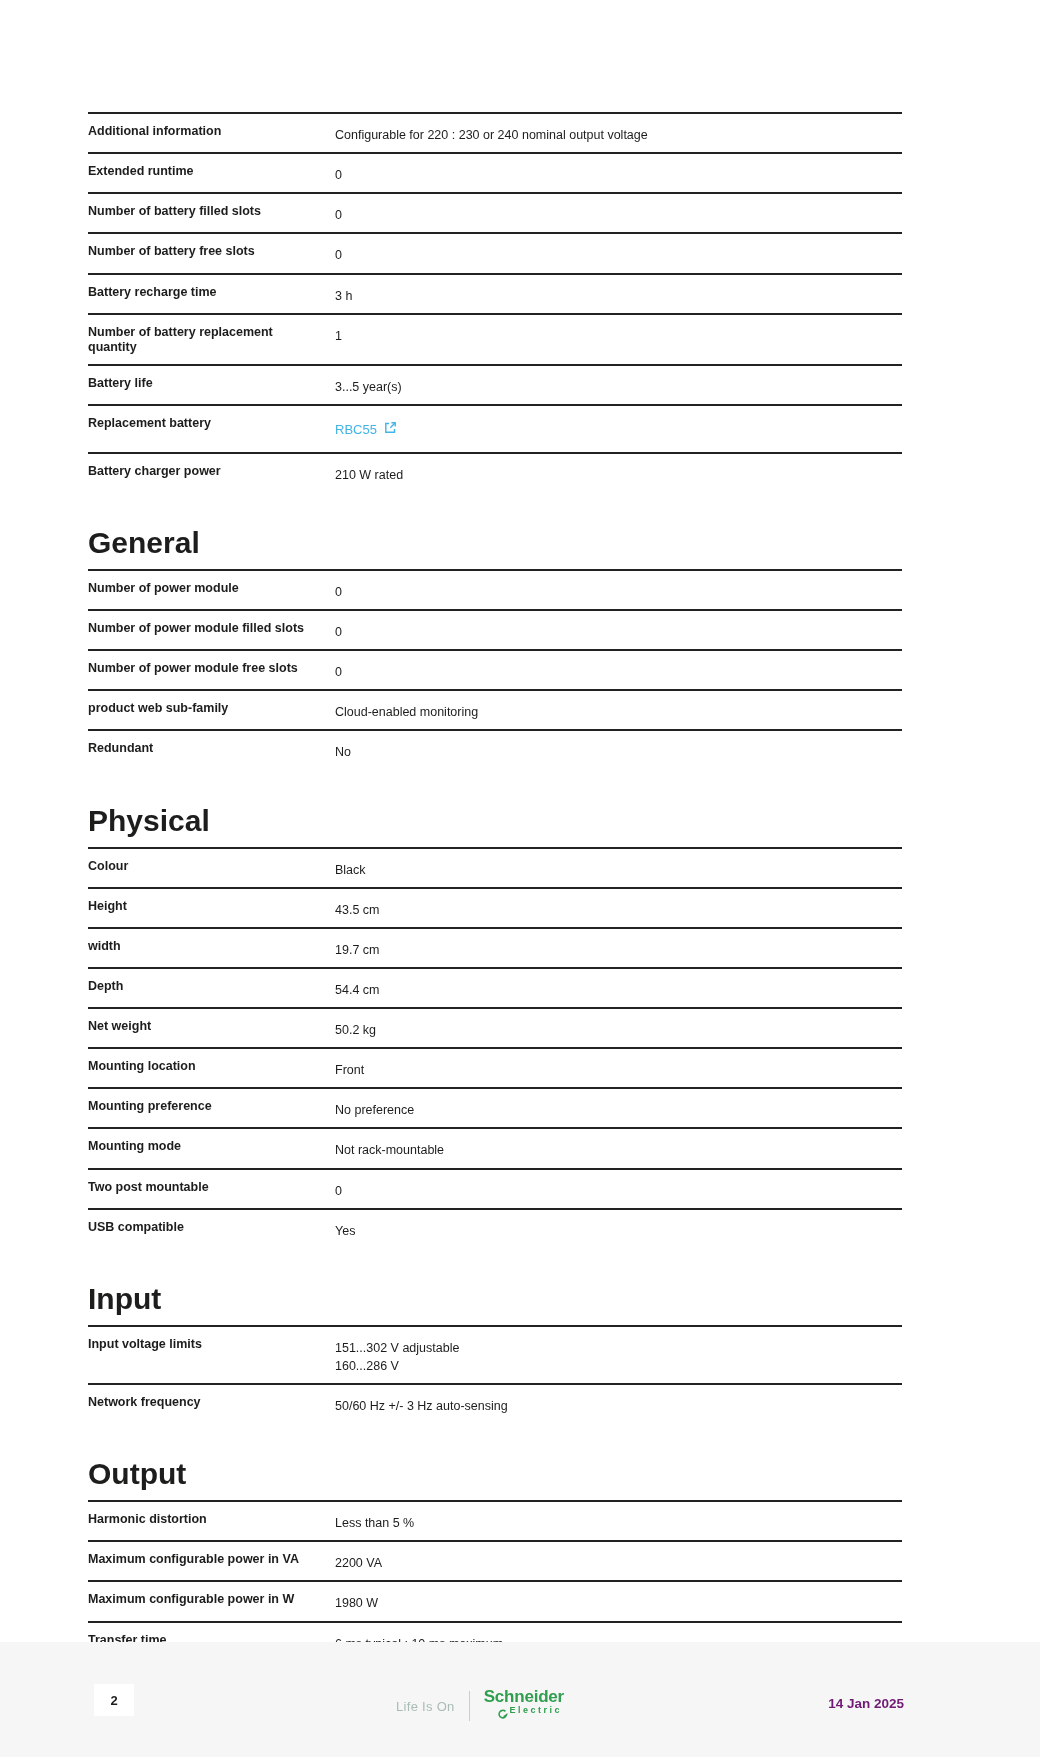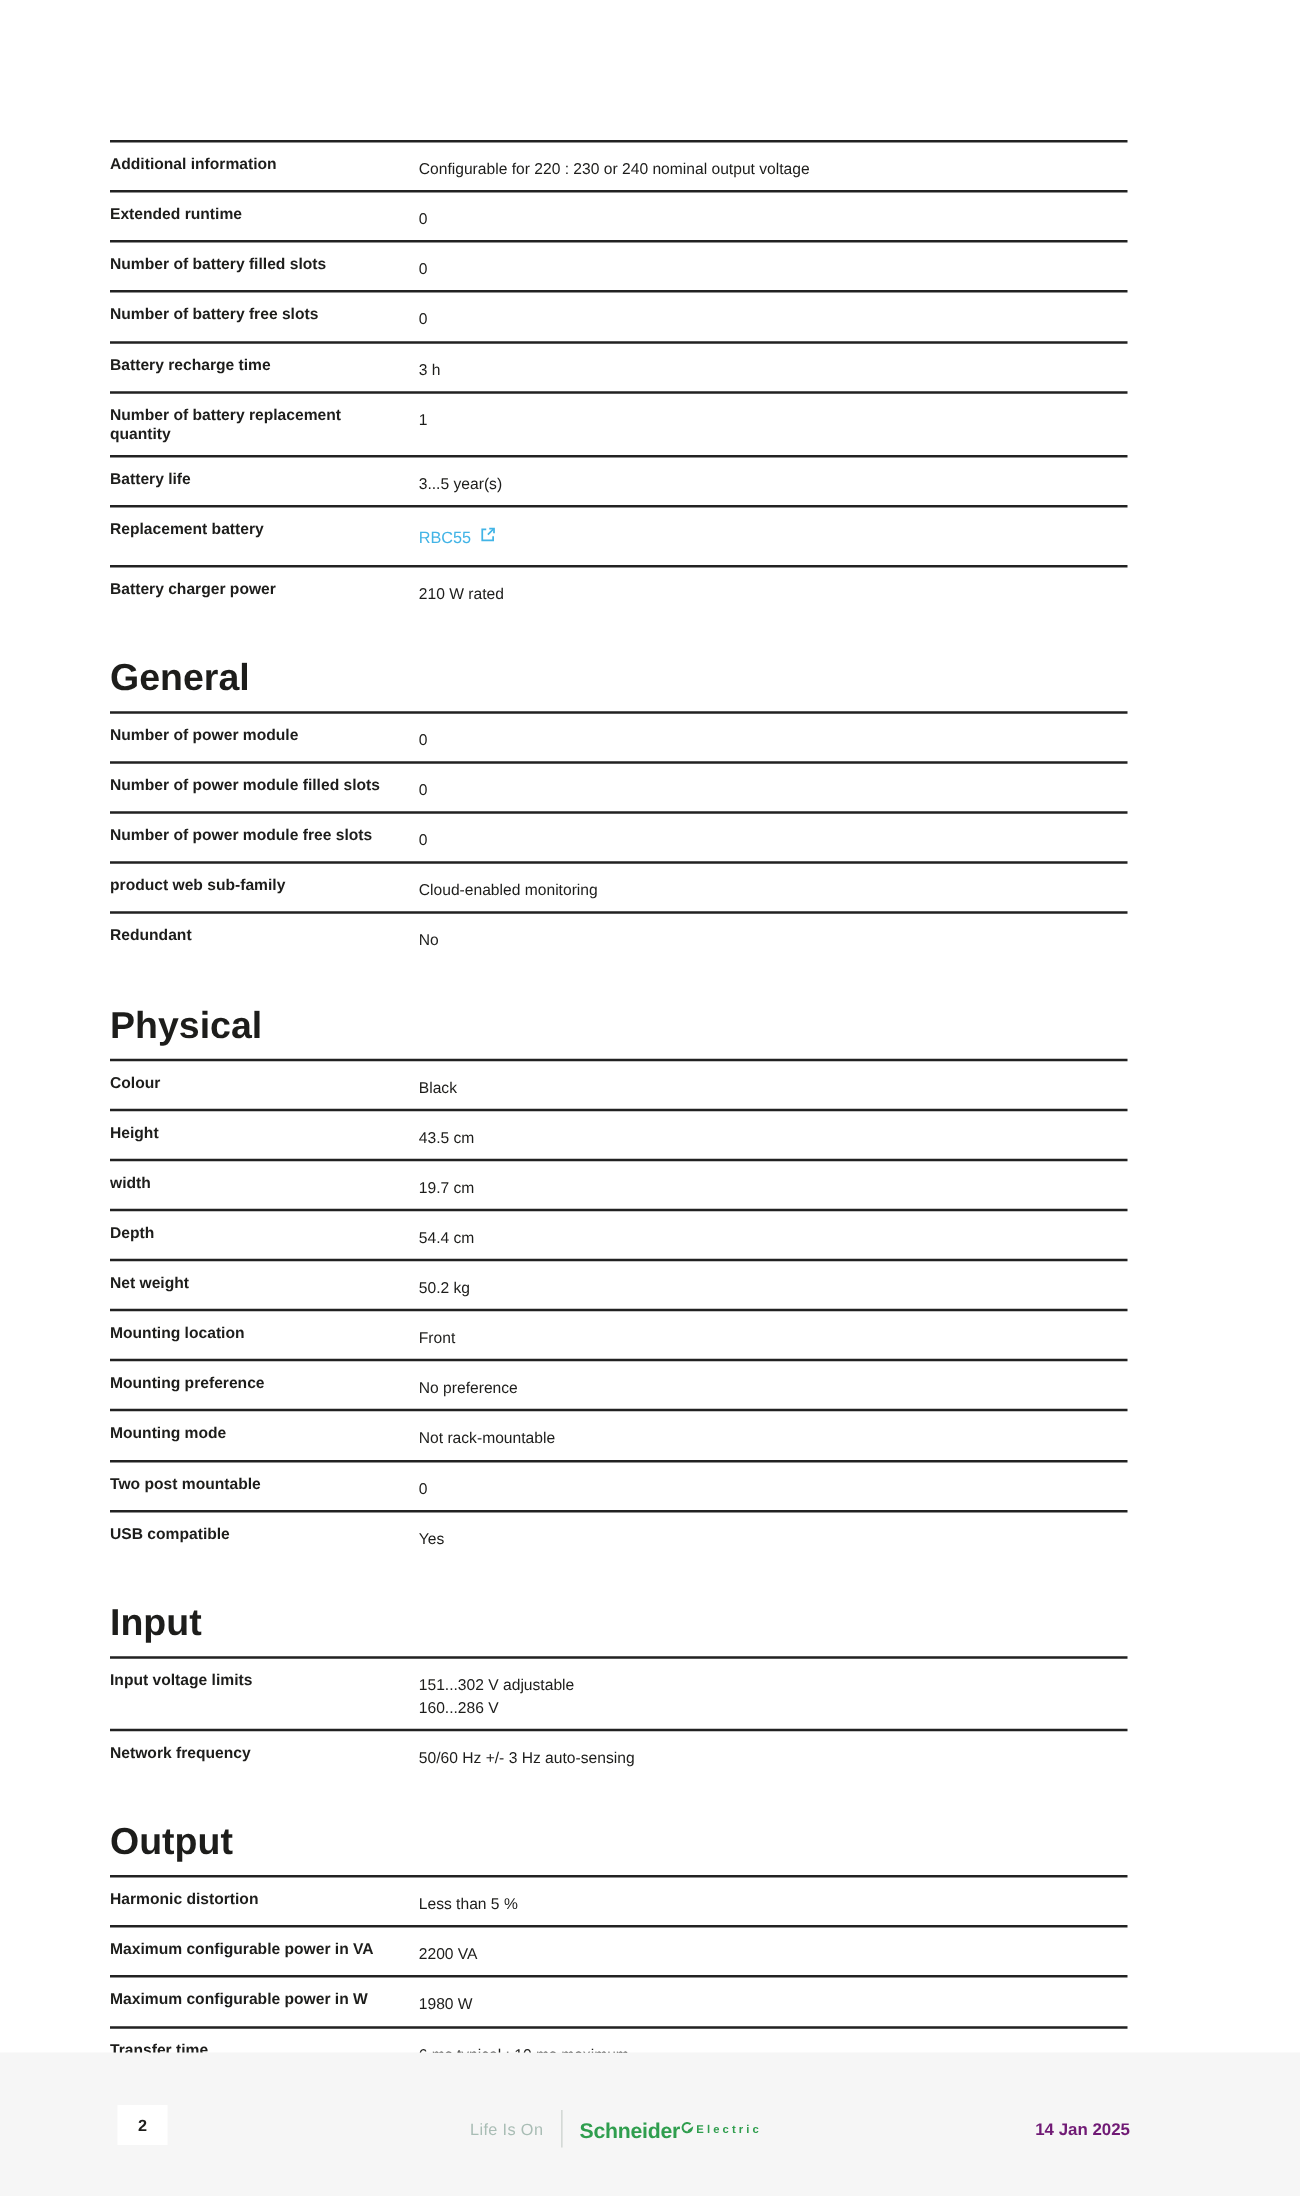--- a/index.html
+++ b/index.html
@@ -68,37 +68,37 @@
   .page-num-box{
     position:absolute;
     left:94px;top:42px;
     width:40px;height:32px;
     background:#ffffff;
     display:flex;align-items:center;justify-content:center;
     font-size:13px;font-weight:bold;color:#1d1d1b;
   }
   .brand{
     position:absolute;
-    left:376px;top:46px;
+    left:396px;top:46px;
     display:flex;align-items:center;gap:14px;
   }
   .tagline{
     font-size:13px;
     color:#a9bdb5;
     letter-spacing:0.3px;
   }
   .brand-divider{
     width:1px;height:30px;background:#c9cfcc;
   }
-  .logo-block{display:flex;flex-direction:row;align-items:flex-end;}
+  .logo-block{display:flex;flex-direction:column;align-items:flex-end;}
   .logo-name{
     font-size:17px;font-weight:bold;color:#2f9e4e;line-height:1;letter-spacing:-0.2px;
   }
   .logo-sub{
-    display:flex;align-items:center;gap:2px;margin-top:1px;margin-right:2px;
+    display:flex;align-items:flex-start;gap:2px;margin-top:1px;margin-right:2px;
   }
   .logo-sub-text{
     font-size:9px;font-weight:bold;color:#2f9e4e;letter-spacing:2.5px;line-height:1;
   }
   .footer-date{
     position:absolute;
     right:136px;top:54px;
     font-size:13.5px;font-weight:bold;color:#701a75;
   }
 </style>

